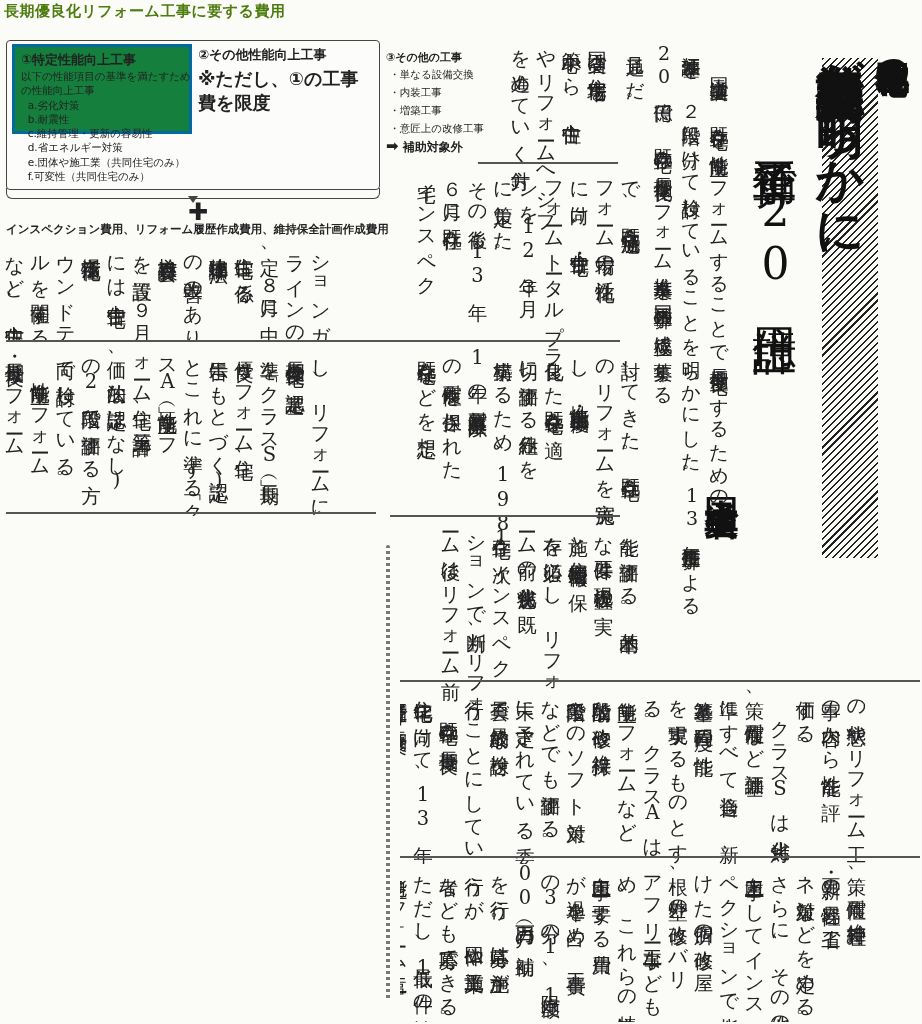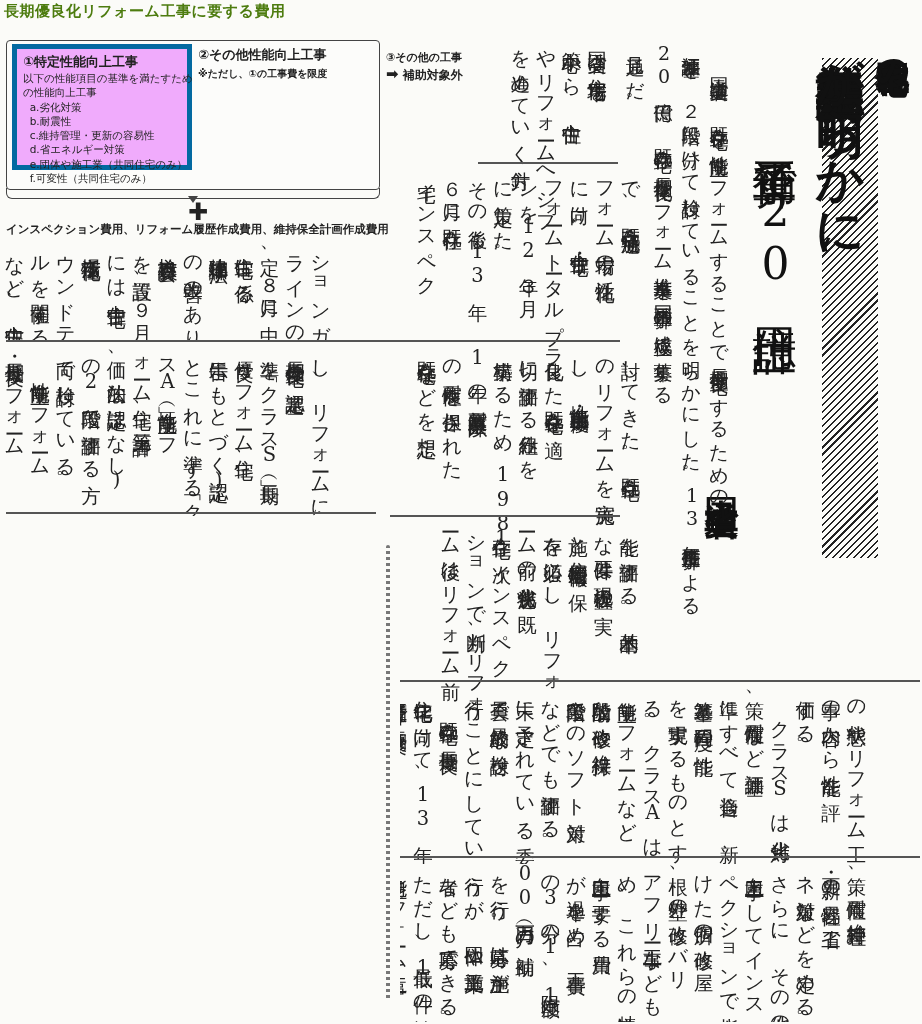--- a/index.html
+++ b/index.html
@@ -7,25 +7,25 @@
          font-family:"DejaVu Serif","Liberation Serif",serif; color:#1a1a1a; }
   .abs { position:absolute; }
   .vt { writing-mode: vertical-rl; text-orientation: upright; white-space:pre; }
   .body-col { font-size:19.5px; line-height:25.5px; letter-spacing:1.3px; font-family:"DejaVu Serif",serif; color:#222; }
   .rule-h { position:absolute; height:1.5px; background:#555; }
 
   
   .diag-title { left:4px; top:2px; font-family:"DejaVu Sans",sans-serif; font-weight:bold; font-size:15px; color:#4d7c0f; letter-spacing:0.5px; }
   .diag-sub { left:6px; top:39px; font-family:"DejaVu Sans",sans-serif; font-size:11px; color:#333;text-decoration:underline; }
   .bracket { left:6px; top:40px; width:372px; height:148px; border:1.5px solid #444; border-radius:4px; background:#fcfcfa; }
-  .grey-box { left:12px; top:44px; width:180px; height:126px; background:#f0abfc; border:5px solid #0369a1; }
+  .grey-box { left:12px; top:44px; width:180px; height:90px; background:#15803d; border:3px solid #0369a1; }
   .bx { font-family:"DejaVu Sans",sans-serif; color:#222; }
   .bx h4 { margin:0; font-size:13px; font-weight:bold; }
   .bx .t { font-size:10.5px; line-height:14.3px; white-space:pre; }
-  .bx .note { font-size:10px; font-weight:bold; margin-top:3px; }
+  .bx .note { font-size:18px; font-weight:bold; margin-top:3px; }
   .bottom-brace { left:6px; top:188px; width:372px; height:10px; border:1.5px solid #444; border-top:none; border-radius:0 0 6px 6px; }
   .brace-tip { left:188px; top:196px; width:0; height:0; border-left:5px solid transparent; border-right:5px solid transparent; border-top:7px solid #444; }
   .plus { left:188px; top:200px; font-family:"DejaVu Sans",sans-serif; font-weight:bold; font-size:24px; color:#222; line-height:24px; }
   .extra-costs { left:6px; top:222px; font-family:"DejaVu Sans",sans-serif; font-size:11.5px; font-weight:bold; color:#222; }
   .arrow-ext { font-size:15px; }
 
   
   .kicker { font-family:"DejaVu Sans",sans-serif; font-size:32px; line-height:34px; color:#fff;
             -webkit-text-stroke:1.6px #111; font-weight:bold; }
   .main-head { font-family:"DejaVu Sans",sans-serif; font-weight:bold; font-size:48px; line-height:50px; color:#111; letter-spacing:-2px; }
@@ -57,20 +57,24 @@
   <h4>②その他性能向上工事</h4>
   <div class="note">※ただし、①の工事費を限度</div>
 </div>
 <div class="abs bottom-brace"></div>
 <div class="abs brace-tip"></div>
 <div class="abs plus">✚</div>
 <div class="abs extra-costs">インスペクション費用、リフォーム履歴作成費用、維持保全計画作成費用</div>
 
 <div class="abs bx" style="left:386px; top:50px; width:120px;">
   <h4 style="font-size:11px;">③その他の工事</h4>
+  <div class="t" style="line-height:18px;"> ・単なる設備交換
+ ・内装工事
+ ・増築工事
+ ・意匠上の改修工事</div>
   <div style="margin-top:0; font-weight:bold; font-size:12px;">
     <span class="arrow-ext">➡</span>
     <span>補助対象外</span>
   </div>
 </div>
 
 <div class="abs vt kicker" style="left:876px; top:38px;">既存住宅の</div>
 <div class="abs hatch" style="left:822px; top:58px; width:56px; height:500px;"></div>
 <div class="abs vt main-head" style="left:816px; top:40px; height:560px;">長期優良認定基準が明らかに</div>
 <div class="abs vt sub-head" style="left:752px; top:125px;">補正予算で20億円計上</div>

